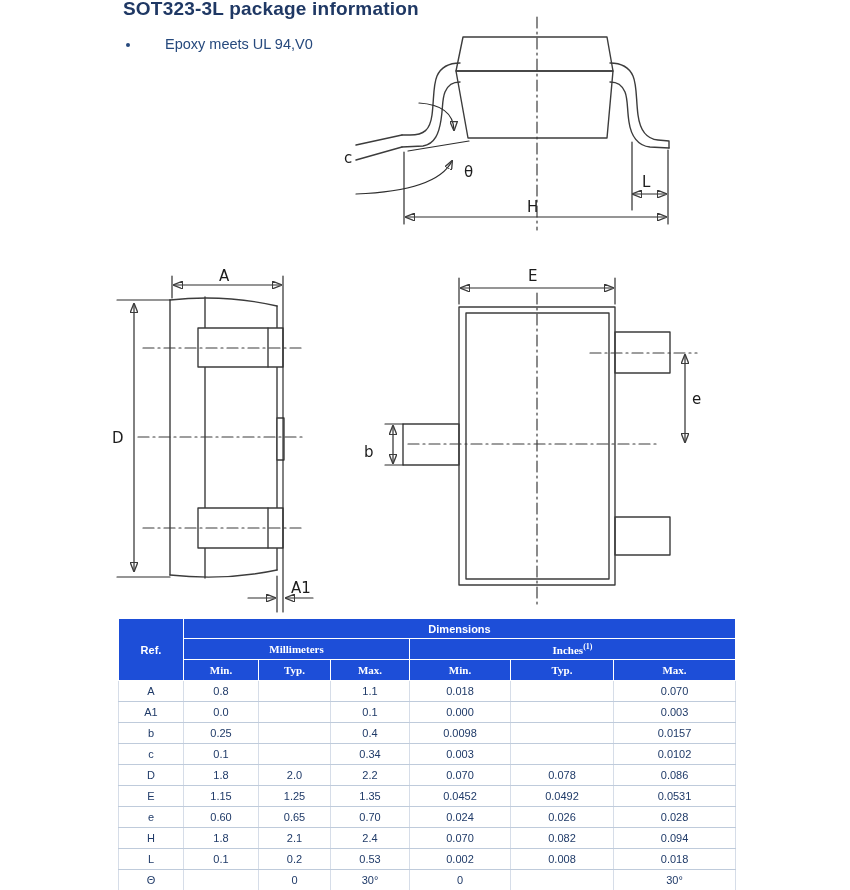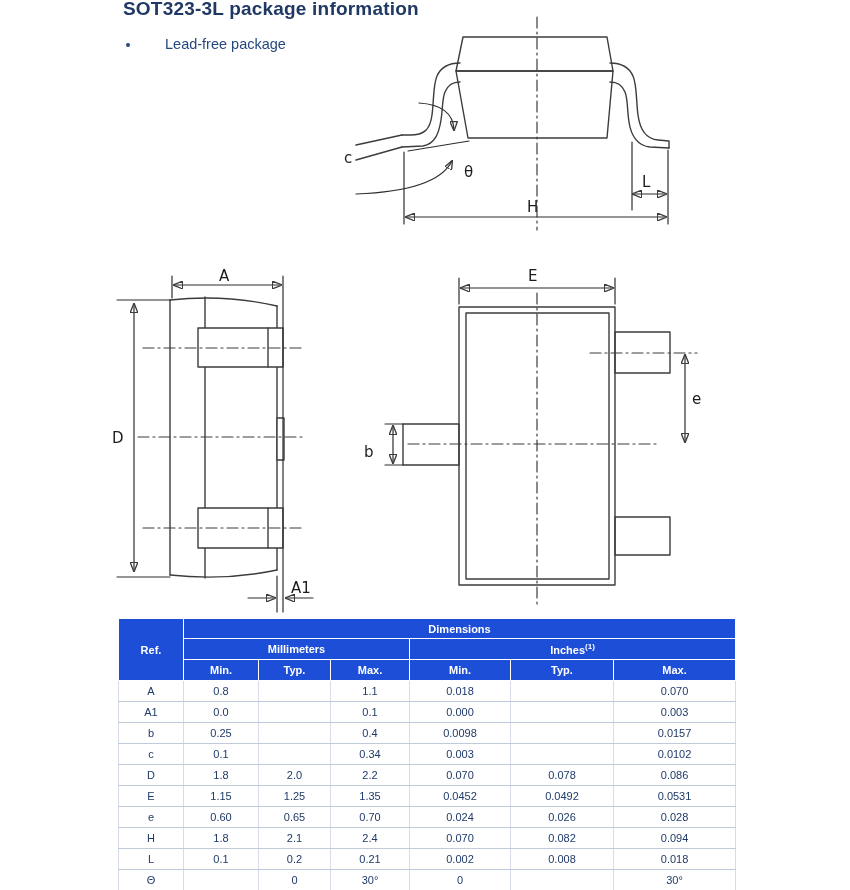--- a/index.html
+++ b/index.html
@@ -34,39 +34,39 @@
   .dim-table { position:absolute; left:118px; top:618px; width:617px; }
   .dim-table table {
     border-collapse:collapse; table-layout:fixed; width:617px;
     font-size:11px; font-family:"Liberation Sans", sans-serif;
   }
   .dim-table thead th {
     background:#1d4ed8; color:#ffffff; font-weight:bold;
     border:1px solid #ffffff; padding:0; text-align:center;
   }
   .dim-table thead tr.h1 th { height:19px; }
-  .dim-table thead tr.h2 th, .dim-table thead tr.h3 th { height:20px; }
+  .dim-table thead tr.h2 th, .dim-table thead tr.h3 th { height:20px;font-family:Liberation Serif, serif; }
   .dim-table thead sup { font-size:8px; }
   .dim-table tbody td {
     color:#1f3a68; text-align:center; height:20px; padding:0;
     border-right:1px solid #d6dde8; border-left:1px solid #d6dde8;
     border-bottom:1px solid #bfcbdb;
   }
 </style>
 </head>
 <body>
 
 <div class="page">
 
   <h1 class="page-title">SOT323-3L package information</h1>
 
   <ul class="bullets">
     <li>
       <span class="dot"></span>
-      <span>Lead-free package</span>
+      <span>Epoxy meets UL 94,V0</span>
     </li>
   </ul>
 
   <svg class="fig" style="left:335px; top:12px;" width="355" height="222" viewBox="335 12 355 222">
     <defs>
       <marker id="m1" viewBox="0 0 10 8" refX="9" refY="4" markerWidth="8" markerHeight="6.5" orient="auto-start-reverse">
           <path d="M0,0 L10,4 L0,8 Z" fill="#2d2d2d" stroke="none"></path>
         </marker>
     </defs>
 
@@ -273,21 +273,21 @@
             <td>2.1</td>
             <td>2.4</td>
             <td>0.070</td>
             <td>0.082</td>
             <td>0.094</td>
           </tr>
           <tr>
             <td>L</td>
             <td>0.1</td>
             <td>0.2</td>
-            <td>0.21</td>
+            <td>0.53</td>
             <td>0.002</td>
             <td>0.008</td>
             <td>0.018</td>
           </tr>
           <tr>
             <td>Θ</td>
             <td></td>
             <td>0</td>
             <td>30°</td>
             <td>0</td>

